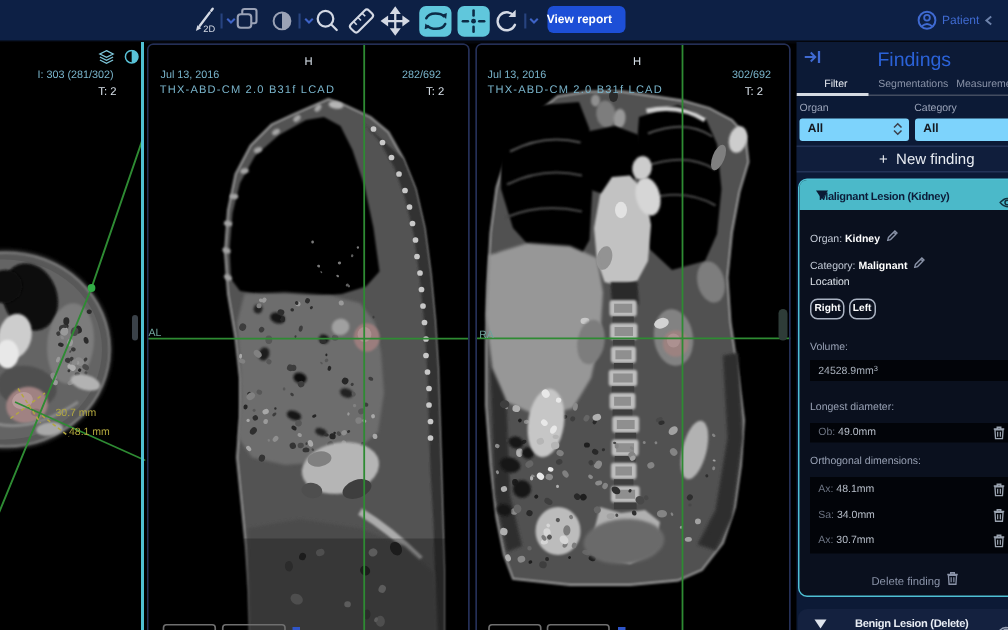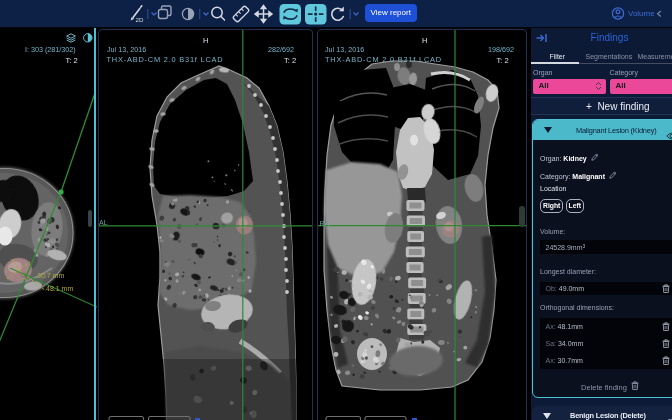--- a/index.html
+++ b/index.html
@@ -1,21 +1,21 @@
 <!DOCTYPE html>
 <html><head><meta charset="utf-8"><style>
 *{margin:0;padding:0;box-sizing:border-box}
 html,body{width:672px;height:420px;background:#000;font-family:"Liberation Sans",sans-serif;overflow:hidden}
 #app{position:relative;width:672px;height:420px;background:#000}
 .vp{position:absolute;top:29px;height:395px;background:#000;border:1px solid #242f56;border-radius:4px}
 .t{position:absolute;white-space:nowrap}
 .cy{color:#79b4cb;font-size:7.2px}
 .wh{color:#d7e0e9;font-size:7.5px}
 #rp{position:absolute;left:531px;top:28px;width:141px;height:392px;background:#0c1a36;overflow:hidden}
-.sel{position:absolute;top:51px;height:14.5px;background:#ec4899;border-radius:2px;color:#14181f;font-size:8px;font-weight:bold;line-height:14.5px;padding-left:6px}
+.sel{position:absolute;top:51px;height:14.5px;background:#7dd3fc;border-radius:2px;color:#14181f;font-size:8px;font-weight:bold;line-height:14.5px;padding-left:6px}
 .locbtn{position:absolute;height:14px;border:1.3px solid #aab3c2;border-radius:5px;color:#fff;font-size:6.8px;font-weight:bold;line-height:11.5px;padding:0 2px}
 .vrow{position:absolute;left:6.5px;right:0;height:13.5px;background:#020409;line-height:13.5px;font-size:7px}
 .vlab{color:#a8b0bc;padding-left:6px}
 .klab{color:#6b7280;padding-left:6px}
 .vlab2{color:#b8bfca}
 .tr{position:absolute;right:9.5px;top:2.5px}
 </style></head><body>
 <div id="app">
 <svg width="672" height="28" viewBox="0 0 672 28" style="position:absolute;left:0;top:0">
       <rect width="672" height="28" fill="#0d2045"></rect>
@@ -545,61 +545,61 @@
     <div class="t" style="left:46px;top:285px;color:#b3a83e;font-size:7px">48.1 mm</div>
     <div class="t wh" style="left:203px;top:35.5px">H</div>
     <div class="t cy" style="left:107px;top:45px">Jul 13, 2016</div>
     <div class="t" style="left:106.5px;top:55px;color:#79b4cb;font-size:7.4px;letter-spacing:0.8px">THX-ABD-CM 2.0 B31f LCAD</div>
     <div class="t cy" style="left:268px;top:45px">282/692</div>
     <div class="t wh" style="left:284px;top:55.5px">T: 2</div>
     <div class="t" style="left:99px;top:219px;color:#6fa39b;font-size:7px">AL</div>
     <div class="t wh" style="left:422px;top:35.5px">H</div>
     <div class="t cy" style="left:325px;top:45px">Jul 13, 2016</div>
     <div class="t" style="left:325px;top:55px;color:#79b4cb;font-size:7.4px;letter-spacing:0.8px">THX-ABD-CM 2.0 B31f LCAD</div>
-    <div class="t cy" style="left:488px;top:45px">198/692</div>
+    <div class="t cy" style="left:488px;top:45px">302/692</div>
     <div class="t wh" style="left:496.5px;top:55.5px">T: 2</div>
     <div class="t" style="left:319.5px;top:219.5px;color:#6fa39b;font-size:7px">RA</div>
     <div style="position:absolute;left:88px;top:210px;width:3.5px;height:17px;border-radius:2px;background:#3a4148"></div>
     <div style="position:absolute;left:519px;top:206px;width:6px;height:21px;border-radius:3px;background:#2e3c38"></div>
     <svg width="672" height="6" viewBox="0 0 672 6" style="position:absolute;left:0;top:414px">
       <g fill="none" stroke="#6f6f6f" stroke-width="1.1">
         <rect x="109" y="2.5" width="34.5" height="20" rx="2"></rect>
         <rect x="148.5" y="2.5" width="41.5" height="20" rx="2"></rect>
         <rect x="326" y="2.5" width="34.5" height="20" rx="2"></rect>
         <rect x="365" y="2.5" width="41" height="20" rx="2"></rect>
       </g>
       <rect x="195" y="4" width="5" height="2" fill="#2f55c8"></rect>
       <rect x="412" y="4" width="5" height="2" fill="#2f55c8"></rect>
     </svg>
-    <div style="position:absolute;left:364.5px;top:4px;width:52.5px;height:17.5px;background:#1d4fd7;border-radius:4px;color:#fff;font-size:8px;font-weight:normal;text-align:center;line-height:17.5px">View report</div>
-    <div style="position:absolute;left:628px;top:9px;color:#3f6ad0;font-size:8px">Volume</div>
+    <div style="position:absolute;left:364.5px;top:4px;width:52.5px;height:17.5px;background:#1d4fd7;border-radius:4px;color:#fff;font-size:8px;font-weight:bold;text-align:left;line-height:17.5px">View report</div>
+    <div style="position:absolute;left:628px;top:9px;color:#3f6ad0;font-size:8px">Patient</div>
     <div id="rp">
       <svg width="12" height="10" viewBox="0 0 12 10" style="position:absolute;left:4.5px;top:5px">
         <path d="M 0.5 5 L 7 5 M 4.5 2 L 7.5 5 L 4.5 8" stroke="#3f6ad2" stroke-width="1.3" fill="none"></path>
         <line x1="10" y1="1" x2="10" y2="9" stroke="#3f6ad2" stroke-width="1.5"></line>
       </svg>
-      <div style="position:absolute;left:16px;right:0;top:4px;text-align:center;color:#2b62d8;font-size:10px;font-weight:500">Findings</div>
+      <div style="position:absolute;left:16px;right:0;top:4px;text-align:center;color:#2b62d8;font-size:13px;font-weight:500">Findings</div>
       <div style="position:absolute;left:18.5px;top:24.5px;color:#e8ecf2;font-size:7px">Filter</div>
       <div style="position:absolute;left:54.5px;top:24.5px;color:#8a93a8;font-size:7px">Segmentations</div>
       <div style="position:absolute;left:106.5px;top:24.5px;color:#8a93a8;font-size:7px">Measurements</div>
       <div style="position:absolute;left:0;top:34.5px;width:141px;height:1px;background:#434c60"></div>
       <div style="position:absolute;left:0;top:33.5px;width:47.5px;height:2px;background:#d5dae2"></div>
       <div style="position:absolute;left:2px;top:41px;color:#9aa3b8;font-size:7px">Organ</div>
       <div style="position:absolute;left:78.5px;top:41px;color:#9aa3b8;font-size:7px">Category</div>
       <div class="sel" style="left:1.5px;width:73px">All<svg width="7" height="10" viewBox="0 0 7 10" style="position:absolute;right:4px;top:2px">
           <path d="M 1 4 L 3.5 1.5 L 6 4" fill="none" stroke="#3a3f4a" stroke-width="1"></path>
           <path d="M 1 6 L 3.5 8.5 L 6 6" fill="none" stroke="#3a3f4a" stroke-width="1"></path>
         </svg></div>
       <div class="sel" style="left:78.5px;width:66px">All</div>
       <div style="position:absolute;left:0;top:69px;width:141px;height:17.5px;background:#101e3c;border-top:1px solid #233357;border-bottom:1px solid #233357"></div>
       <div style="position:absolute;left:55px;top:73px;color:#e8ecf2;font-size:10px">+&nbsp;&nbsp;New finding</div>
       <div style="position:absolute;left:1px;top:90.5px;width:148px;height:279px;border:1.6px solid #4fc0d4;border-radius:6px;background:#0a101e;overflow:hidden">
         <div style="position:absolute;left:0;top:0;right:0;height:20.5px;background:#4bb9c9"></div>
         <div style="position:absolute;left:11px;top:7px;width:0;height:0;border-left:4px solid transparent;border-right:4px solid transparent;border-top:6px solid #0b1a33"></div>
-        <div style="position:absolute;left:43px;top:6.5px;color:#0c1c38;font-size:7.4px;font-weight:normal;letter-spacing:-0.2px">Malignant Lesion (Kidney)</div>
+        <div style="position:absolute;left:13px;top:6.5px;color:#0c1c38;font-size:7.4px;font-weight:bold;letter-spacing:-0.2px">Malignant Lesion (Kidney)</div>
         <div style="position:absolute;left:133px;top:6.5px"><svg width="11" height="8" viewBox="0 0 11 8">
             <path d="M 0.8 4 Q 5.5 -1.5 10.2 4 Q 5.5 9.5 0.8 4 Z" fill="none" stroke="#12313e" stroke-width="1"></path>
             <circle cx="5.5" cy="4" r="1.5" fill="none" stroke="#12313e" stroke-width="1"></circle>
           </svg></div>
         <div style="position:absolute;left:7px;top:33.0px;color:#c3cad6;font-size:7px">Organ: <b style="color:#fff">Kidney</b>&nbsp;&nbsp;<svg width="8" height="8" viewBox="0 0 8 8">
             <path d="M 0.8 7.2 L 1.3 5.3 L 5.6 1 L 7 2.4 L 2.7 6.7 Z M 4.9 1.7 L 6.3 3.1" fill="none" stroke="#8a93a8" stroke-width="0.9"></path>
           </svg></div>
         <div style="position:absolute;left:7px;top:51.0px;color:#c3cad6;font-size:7px">Category: <b style="color:#fff">Malignant</b>&nbsp;&nbsp;<svg width="8" height="8" viewBox="0 0 8 8">
             <path d="M 0.8 7.2 L 1.3 5.3 L 5.6 1 L 7 2.4 L 2.7 6.7 Z M 4.9 1.7 L 6.3 3.1" fill="none" stroke="#8a93a8" stroke-width="0.9"></path>
           </svg></div>

